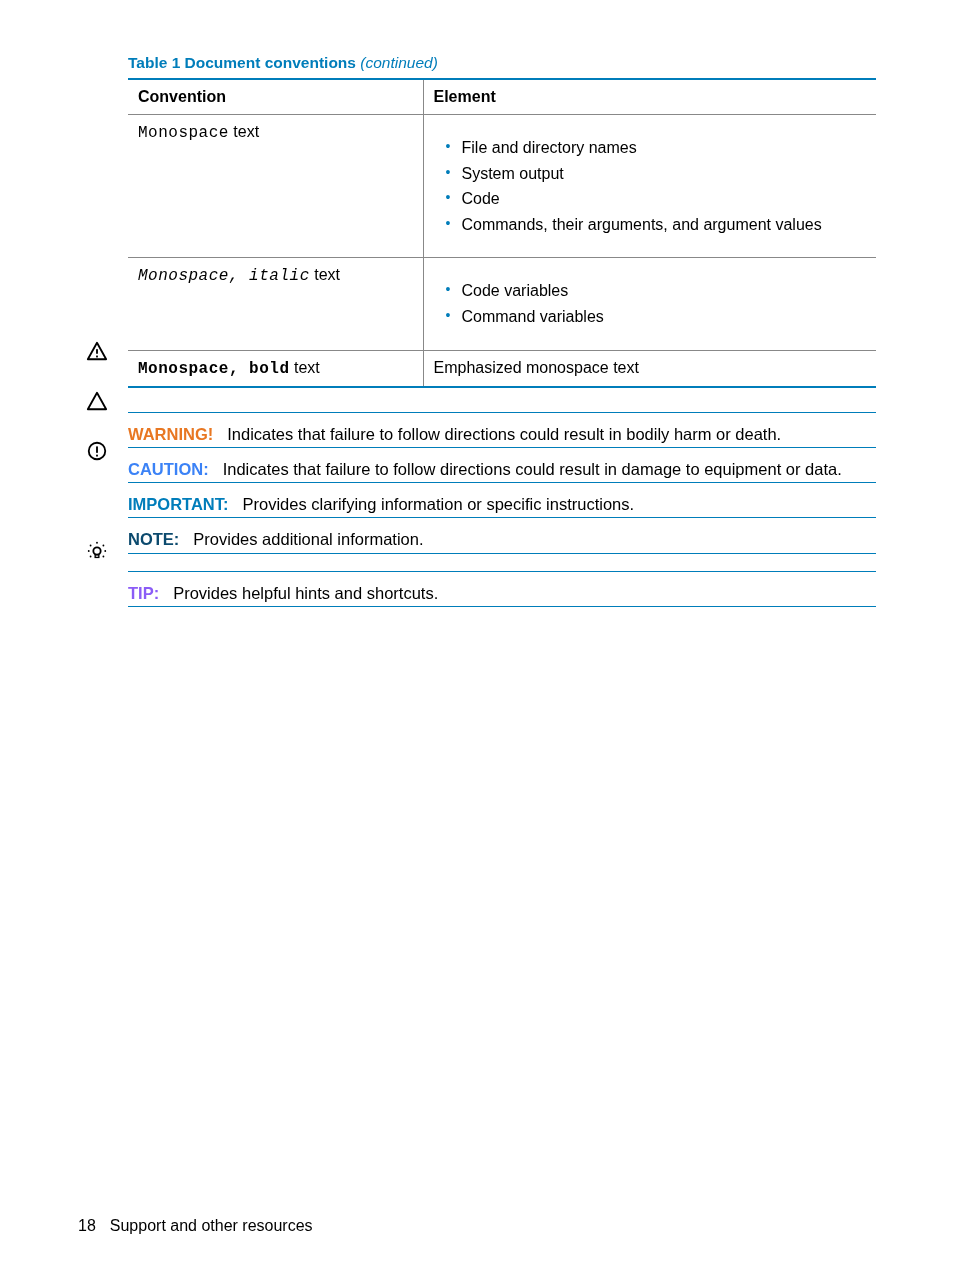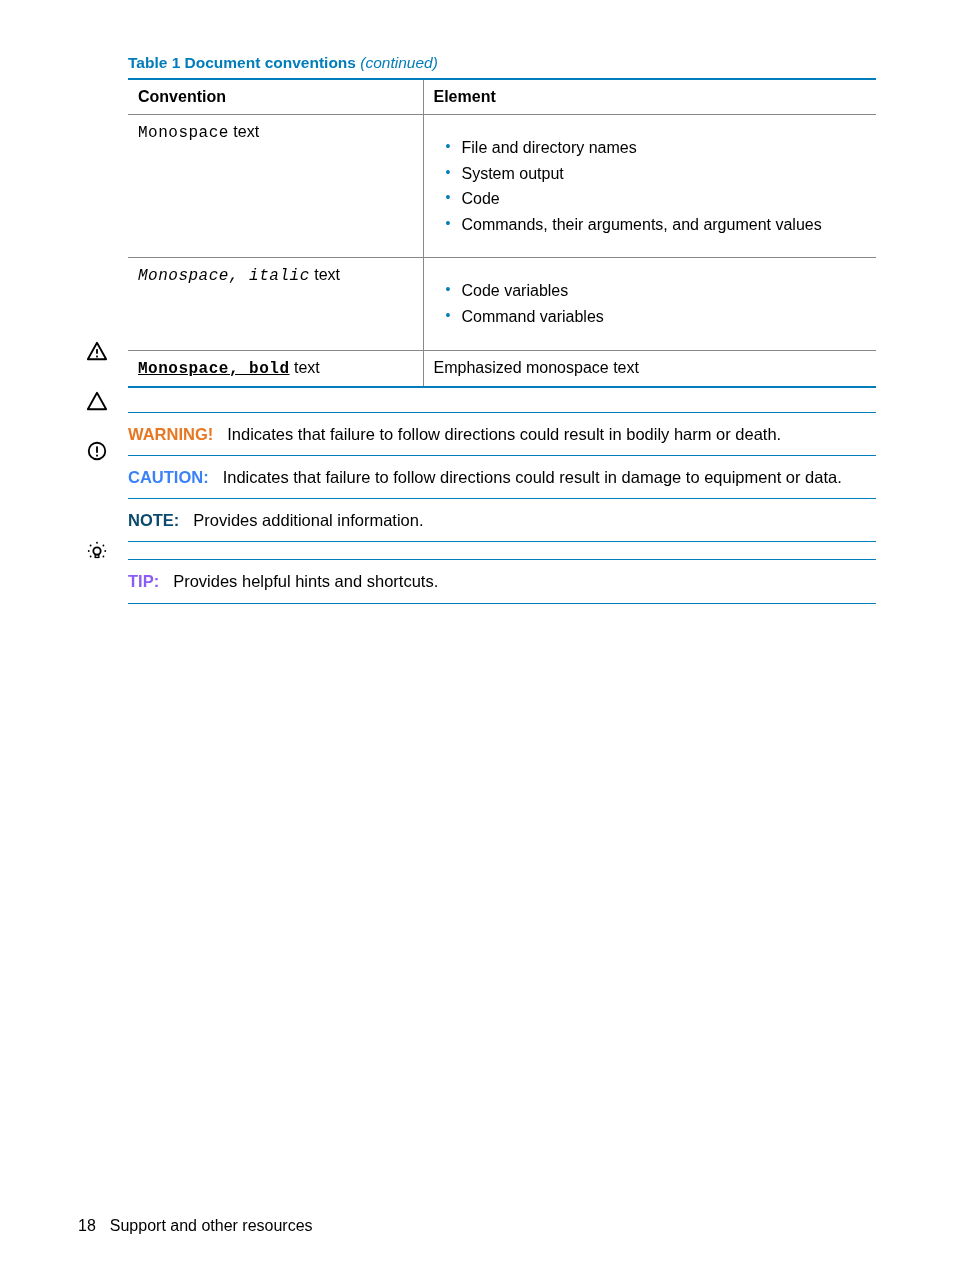--- a/index.html
+++ b/index.html
@@ -56,21 +56,21 @@
   table.doc-conventions tr:last-child td {
     border-bottom: none;
   }
   table.doc-conventions th:first-child,
   table.doc-conventions td:first-child {
     width: 295px;
     border-right: 1px solid #888;
   }
   .mono { font-family: "Courier New", monospace; letter-spacing: 0.5px; }
   .italic { font-style: italic; }
-  .bold { font-weight: bold; text-decoration: underline; }
+  .bold { font-weight: bold; }
   ul.bullets {
     list-style: none;
     margin: 12px;
     padding: 0;
   }
   ul.bullets li {
     position: relative;
     padding-left: 16px;
     line-height: 1.6;
   }
@@ -81,21 +81,21 @@
     left: 0;
     top: 0;
     font-size: 14px;
   }
   .admon-block {
     margin-top: 24px;
   }
   .admon {
     border-top: 1px solid #007dba;
     border-bottom: 1px solid #007dba;
-    padding: 10px 0 10px 0;
+    padding: 10px 0 2px 0;
     font-size: 16.5px;
     line-height: 1.35;
     margin-bottom: -1px;
   }
   .admon .label {
     font-weight: bold;
     margin-right: 14px;
   }
   .label-warning { color: #e87722; }
   .label-caution { color: #3b82f6; }
@@ -185,20 +185,23 @@
       <span class="label label-caution">CAUTION:</span><span>Indicates that failure to follow directions could result in damage to equipment or data.</span>
     </div>
 
     <div class="icon-gutter" style="top:440px;">
       <svg class="icon" viewBox="0 0 24 24">
           <circle cx="12" cy="12" r="9" fill="none" stroke="#000" stroke-width="2"></circle>
           <rect x="11" y="7" width="2" height="7" fill="#000"></rect>
           <rect x="11" y="16" width="2" height="2" fill="#000"></rect>
         </svg>
     </div>
+    <div class="admon">
+      <span class="label label-important">IMPORTANT:</span><span>Provides clarifying information or specific instructions.</span>
+    </div>
 
     <div class="admon">
       <span class="label label-note">NOTE:</span><span>Provides additional information.</span>
     </div>
 
     <div class="tip-gap"></div>
 
     <div class="icon-gutter" style="top:540px;">
       <svg class="icon" viewBox="0 0 24 24">
         <circle cx="12" cy="12" r="4" fill="none" stroke="#000" stroke-width="2"></circle>

